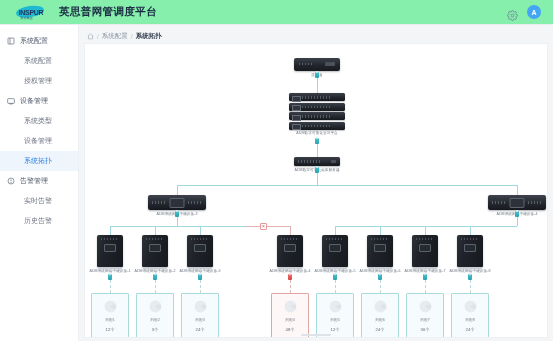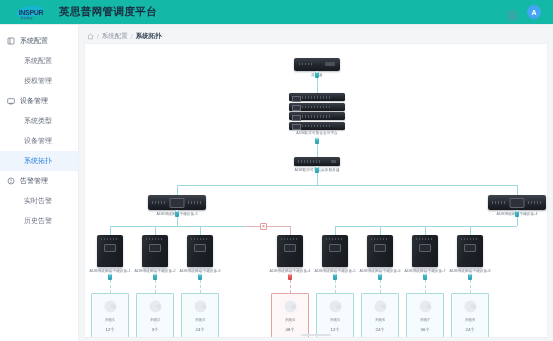--- a/index.html
+++ b/index.html
@@ -7,21 +7,21 @@
     width: 553px; height: 341px;
     font-family: "Liberation Sans", "DejaVu Sans", sans-serif;
     background: #f5f6f8;
     overflow: hidden;
   }
   .app { position: relative; width: 553px; height: 341px; background: #fff; }
 
   
   .header {
     position: absolute; top: 0; left: 0; width: 553px; height: 25px;
-    background: #14b8a6; border-bottom: 1px solid #e9edf2;
+    background: #86efac; border-bottom: 1px solid #e9edf2;
     display: flex; align-items: center; padding: 0 8px;
   }
   .logo-wrap { display: flex; align-items: center; gap: 5px; }
   .logo-mark {
     width: 46px; height: 14px; position: relative;
     display: flex; align-items: center; justify-content: center;
   }
   .logo-mark .swoosh {
     position: absolute; left: 8px; top: 1px; width: 28px; height: 11px;
     background: #17b4d6; border-radius: 50% 50% 45% 45%;

